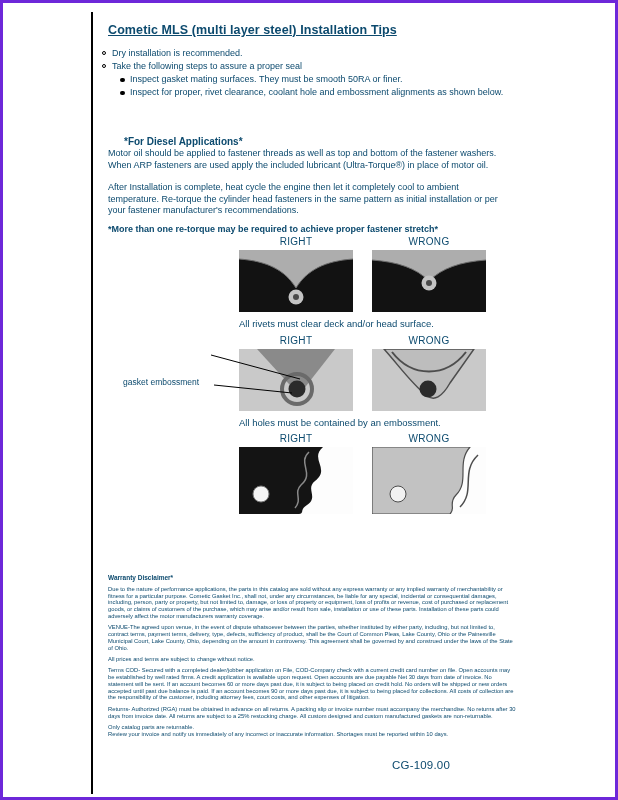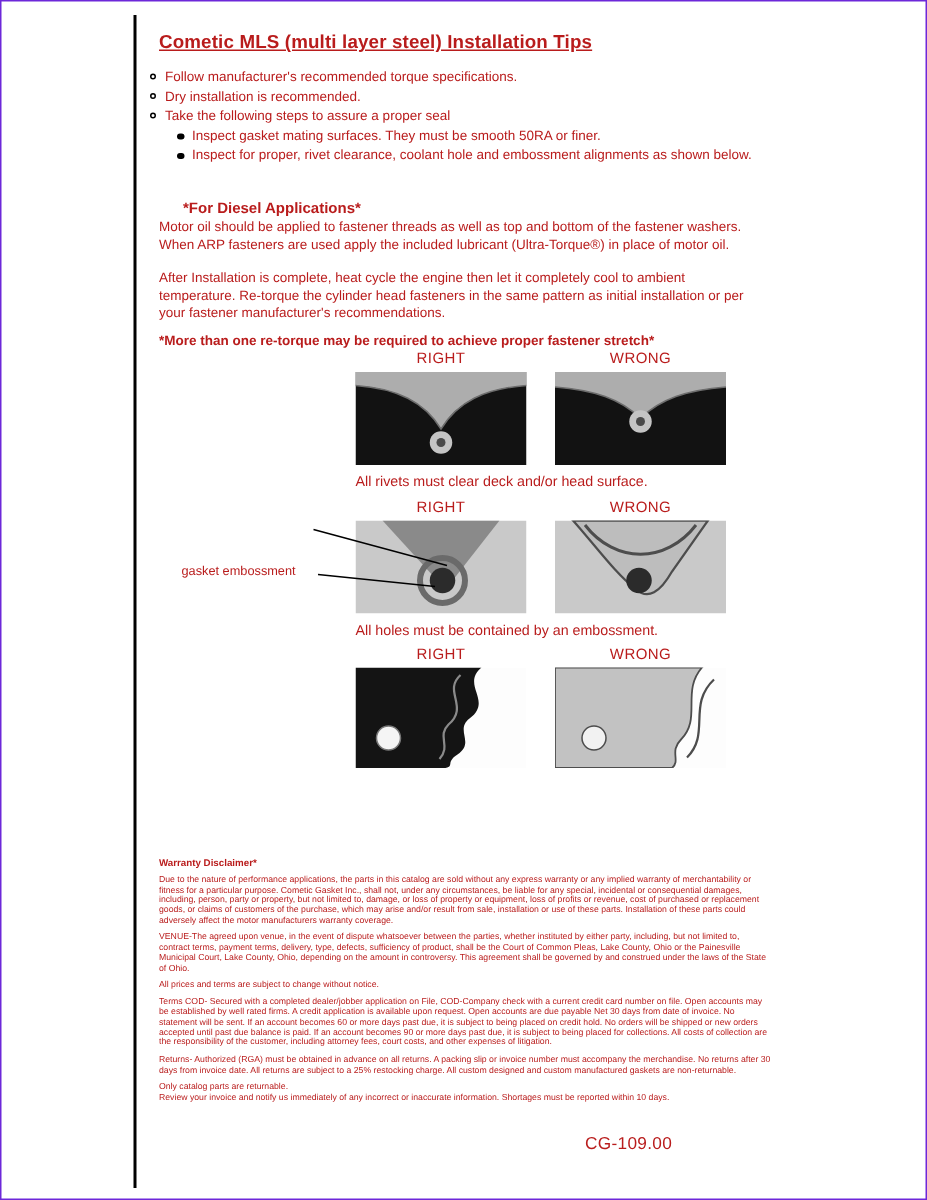--- a/index.html
+++ b/index.html
@@ -3,23 +3,23 @@
 <meta charset="utf-8">
 <style>
   * { box-sizing: border-box; }
   html, body { margin: 0; padding: 0; background: #e8e8e8; }
   .page {
     position: relative;
     width: 618px;
     height: 800px;
     margin: 0 auto;
     background: #ffffff;
-    border: 1px solid #6d28d9;
+    border: 3px solid #6d28d9;
     font-family: "Liberation Sans", sans-serif;
-    color: #b91c1c;
+    color: #0c4a6e;
     overflow: hidden;
   }
   .vrule {
     position: absolute;
     left: 88px; top: 9px;
     width: 2px; height: 782px;
     background: #000;
   }
   .title {
     position: absolute;
@@ -101,24 +101,20 @@
 
 <div class="page">
 
   <div class="vrule"></div>
 
   <h1 class="title">Cometic MLS (multi layer steel) Installation Tips</h1>
 
   <div class="tips">
     <div class="tip">
       <span class="marker"></span>
-      <span>Follow manufacturer's recommended torque specifications.</span>
-    </div>
-    <div class="tip">
-      <span class="marker"></span>
       <span>Dry installation is recommended.</span>
     </div>
     <div class="tip">
       <span class="marker"></span>
       <span>Take the following steps to assure a proper seal</span>
     </div>
     <div class="subtip">
       <span class="marker"></span>
       <span>Inspect gasket mating surfaces.  They must be smooth 50RA or finer.</span>
     </div>

